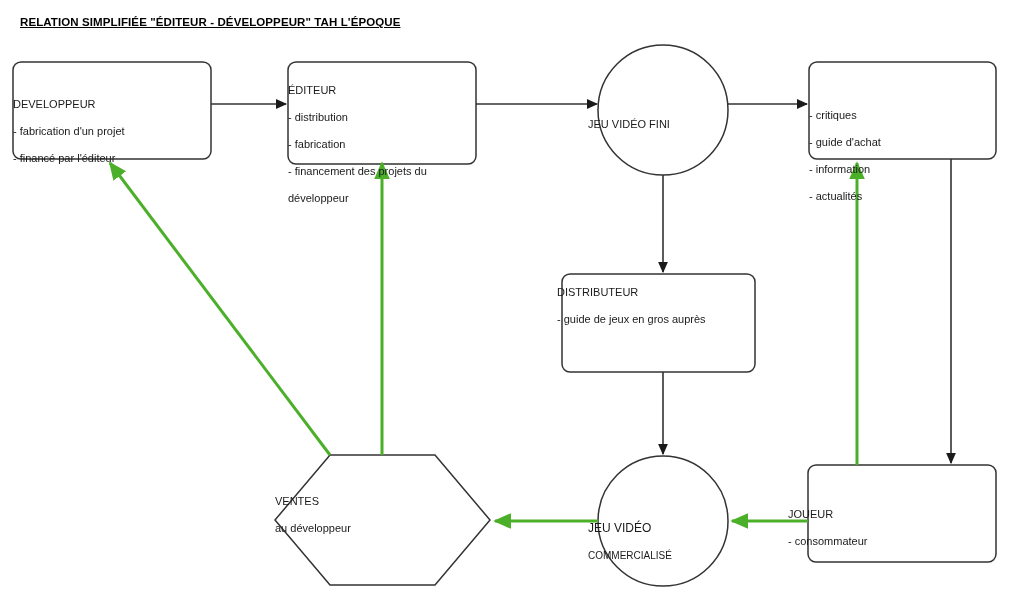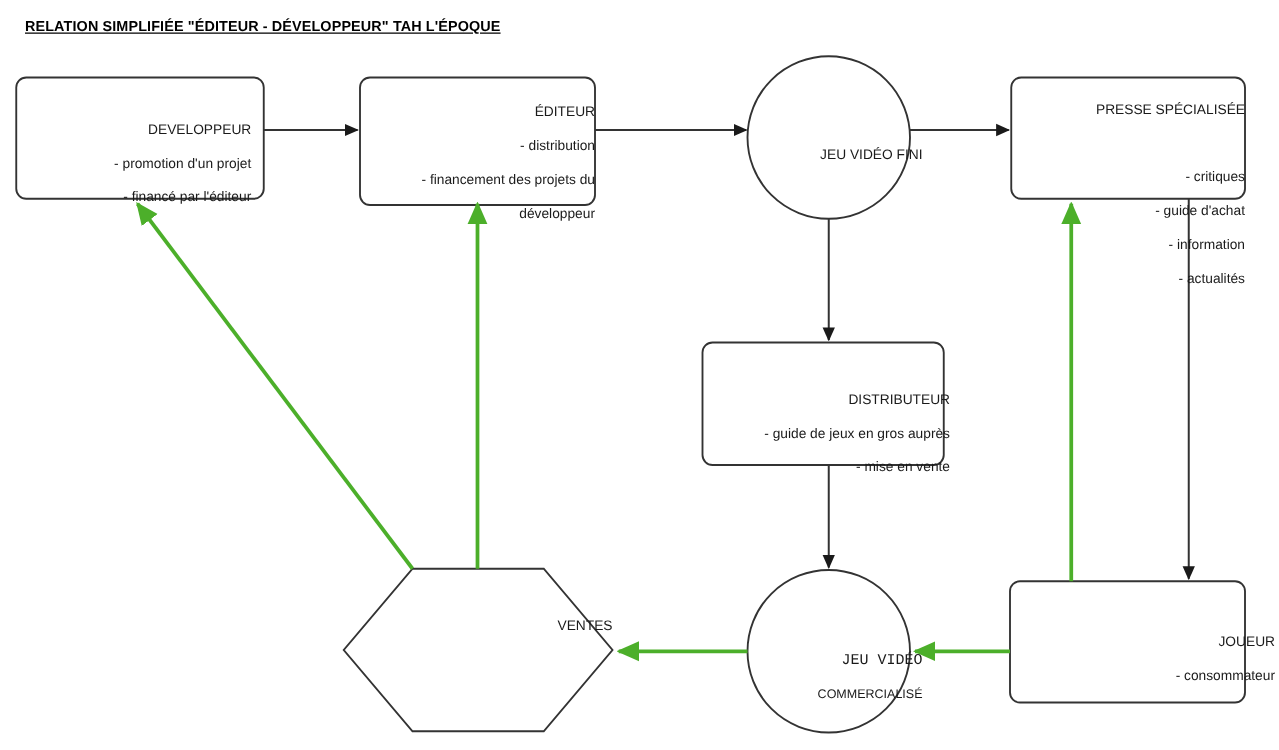--- a/index.html
+++ b/index.html
@@ -27,35 +27,34 @@
   }
   #diagram-canvas {
     position: absolute;
     left: 0;
     top: 0;
     width: 1023px;
     height: 600px;
   }
   .node-label {
     position: absolute;
-    text-align: right;
+    text-align: left;
     color: #1a1a1a;
     font-size: 11px;
     line-height: 13.5px;
     pointer-events: none;
     white-space: pre-line;
   }
   .node-title {
     display: block;
     font-size: 11px;
   }
   .node-title-lg {
     display: block;
     font-size: 12px;
-    font-family: Liberation Mono, monospace;
   }
   .node-sub-sm {
     display: block;
     font-size: 10px;
   }
   .node-body {
     display: block;
   }
   .spacer-line {
     display: block;
@@ -111,57 +110,57 @@
 
   <line x1="598" y1="521" x2="495" y2="521" stroke="#4CAF2A" stroke-width="3" marker-end="url(#arrow-green)"></line>
 
   <line x1="330" y1="455" x2="110" y2="163" stroke="#4CAF2A" stroke-width="3" marker-end="url(#arrow-green)"></line>
 
   <line x1="382" y1="455" x2="382" y2="163" stroke="#4CAF2A" stroke-width="3" marker-end="url(#arrow-green)"></line>
 </svg>
 
 <div class="node-label" style="left:13px; top:84px; width:188px;">
   <span class="node-title">DEVELOPPEUR</span>
-  <span class="node-body">- promotion d'un projet</span>
+  <span class="node-body">- fabrication d'un projet</span>
   <span class="node-body">- financé par l'éditeur</span>
 </div>
 
 <div class="node-label" style="left:288px; top:70px; width:188px;">
   <span class="node-title">ÉDITEUR</span>
   <span class="node-body">- distribution</span>
+  <span class="node-body">- fabrication</span>
   <span class="node-body">- financement des projets du</span>
   <span class="node-body">développeur</span>
 </div>
 
 <div class="node-label" style="left:588px; top:104px; width:150px;">
   <span class="node-title">JEU VIDÉO FINI</span>
 </div>
 
 <div class="node-label" style="left:809px; top:68px; width:187px;">
-  <span class="node-title">PRESSE SPÉCIALISÉE</span>
   <span class="spacer-line"></span>
   <span class="node-body">- critiques</span>
   <span class="node-body">- guide d'achat</span>
   <span class="node-body">- information</span>
   <span class="node-body">- actualités</span>
 </div>
 
-<div class="node-label" style="left:557px; top:300px; width:203px;">
+<div class="node-label" style="left:557px; top:272px; width:203px;">
   <span class="node-title">DISTRIBUTEUR</span>
   <span class="node-body">- guide de jeux en gros auprès</span>
-  <span class="node-body">- mise en vente</span>
 </div>
 
 <div class="node-label" style="left:275px; top:481px; width:215px;">
   <span class="node-title">VENTES</span>
+  <span class="node-body">au développeur</span>
   
   
 </div>
 
 <div class="node-label" style="left:588px; top:508px; width:150px;">
   <span class="node-title-lg">JEU VIDÉO</span>
   <span class="node-sub-sm">COMMERCIALISÉ</span>
 </div>
 
-<div class="node-label" style="left:832px; top:494px; width:188px;">
+<div class="node-label" style="left:788px; top:494px; width:188px;">
   <span class="node-title">JOUEUR</span>
   <span class="node-body">- consommateur</span>
 </div>
 
 </body></html>

